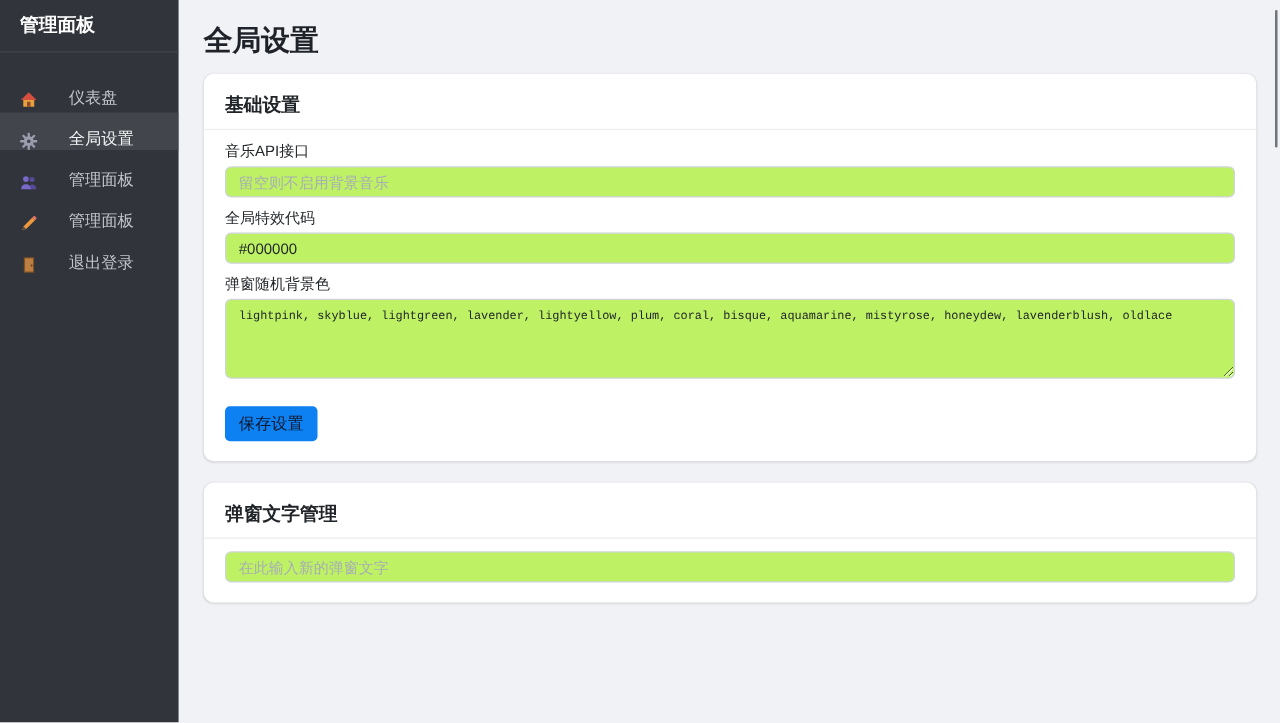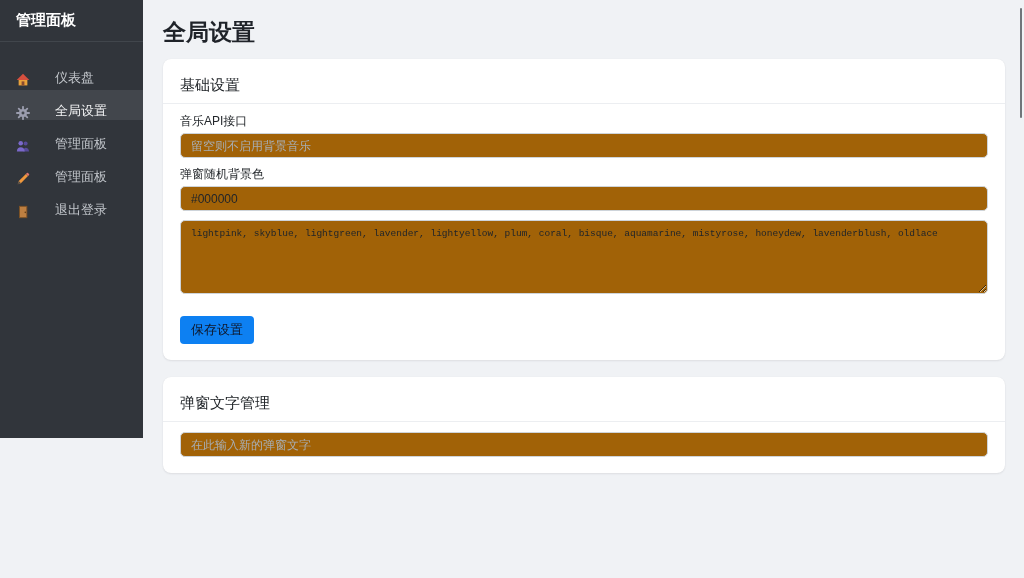--- a/index.html
+++ b/index.html
@@ -6,21 +6,21 @@
   html,body { width:1024px; height:578px; overflow:hidden; }
   body {
     position:relative;
     font-family:"Liberation Sans","DejaVu Sans",sans-serif;
     background:#f0f2f5;
     color:#212529;
   }
 
   
   .sidebar {
-    position:absolute; left:0; top:0; width:143px; height:438px;
+    position:absolute; left:0; top:0; width:143px; height:578px;
     background:#31353b;
   }
   .sidebar-title {
     color:#ffffff; font-weight:bold; font-size:15px;
     padding:11px 16px; border-bottom:1px solid #41464c;
   }
   .nav { padding-top:15px; }
   .nav-item {
     display:flex; align-items:flex-end; height:30px; padding:0 16px;
     margin-bottom:3px; color:#c2c6cb; font-size:13px; cursor:pointer;
@@ -39,37 +39,37 @@
   .page-title {
     font-size:23px; line-height:26px; font-weight:bold; color:#1f2329;
     margin:19px 0 14px;
   }
   .card {
     background:#ffffff; border-radius:8px;
     box-shadow:0 1px 2px rgba(33,37,41,.09), 0 0 1px rgba(33,37,41,.06);
     margin-bottom:17px;
   }
   .card-header {
-    font-size:15px; line-height:18px; font-weight:normal; color:#212529;
+    font-size:15px; line-height:18px; font-weight:bold; color:#212529;
     padding:17px 17px 9px; border-bottom:1px solid #eceef1;
   }
   .card-body { padding:10px 17px 16px; }
   .form-group { margin-bottom:9px; }
   .field-label {
     display:block; font-size:12px; line-height:15px; color:#23272b;
     margin-bottom:4px;
   }
   .text-input {
     display:block; width:100%; height:25px;
     border:1px solid #ced4da; border-radius:5px;
-    padding:0 10px; font-size:12px; color:#212529; background:#a16207;
+    padding:0 10px; font-size:12px; color:#212529; background:#bef264;
     font-family:"Liberation Sans","DejaVu Sans",sans-serif; outline:none;
   }
   textarea.text-input {
-    height:74px; padding:5px 10px; resize:both;
+    height:64px; padding:5px 10px; resize:both;
     font-family:"Liberation Mono","DejaVu Sans Mono",monospace;
     font-size:9.5px; line-height:1.6;
   }
   textarea.text-input.ta-effects { height:76px; }
   .text-input::placeholder { color:#a7aeb5; opacity:1; }
   .btn-primary {
     display:inline-block; background:#0d80f2; color:#0f172a; border:none;
     border-radius:4px; font-size:13px; height:28px; padding:0 11px;
     margin-top:13px; cursor:pointer;
     font-family:"Liberation Sans","DejaVu Sans",sans-serif;
@@ -166,25 +166,26 @@
   <section class="card">
     <div class="card-header">基础设置</div>
     <div class="card-body">
 
       <div class="form-group">
         <label class="field-label">音乐API接口</label>
         <input class="text-input" type="text" placeholder="留空则不启用背景音乐" style="">
       </div>
 
       <div class="form-group">
-        <label class="field-label">弹窗随机背景色</label>
+        <label class="field-label">全局特效代码</label>
         <input class="text-input" type="text" value="#000000" style="">
       </div>
 
       <div class="form-group">
+        <label class="field-label">弹窗随机背景色</label>
         <textarea class="text-input" style="">lightpink, skyblue, lightgreen, lavender, lightyellow, plum, coral, bisque, aquamarine, mistyrose, honeydew, lavenderblush, oldlace</textarea>
       </div>
 
 
       <button class="btn-primary">保存设置</button>
     </div>
   </section>
 
   <section class="card">
     <div class="card-header">弹窗文字管理</div>

